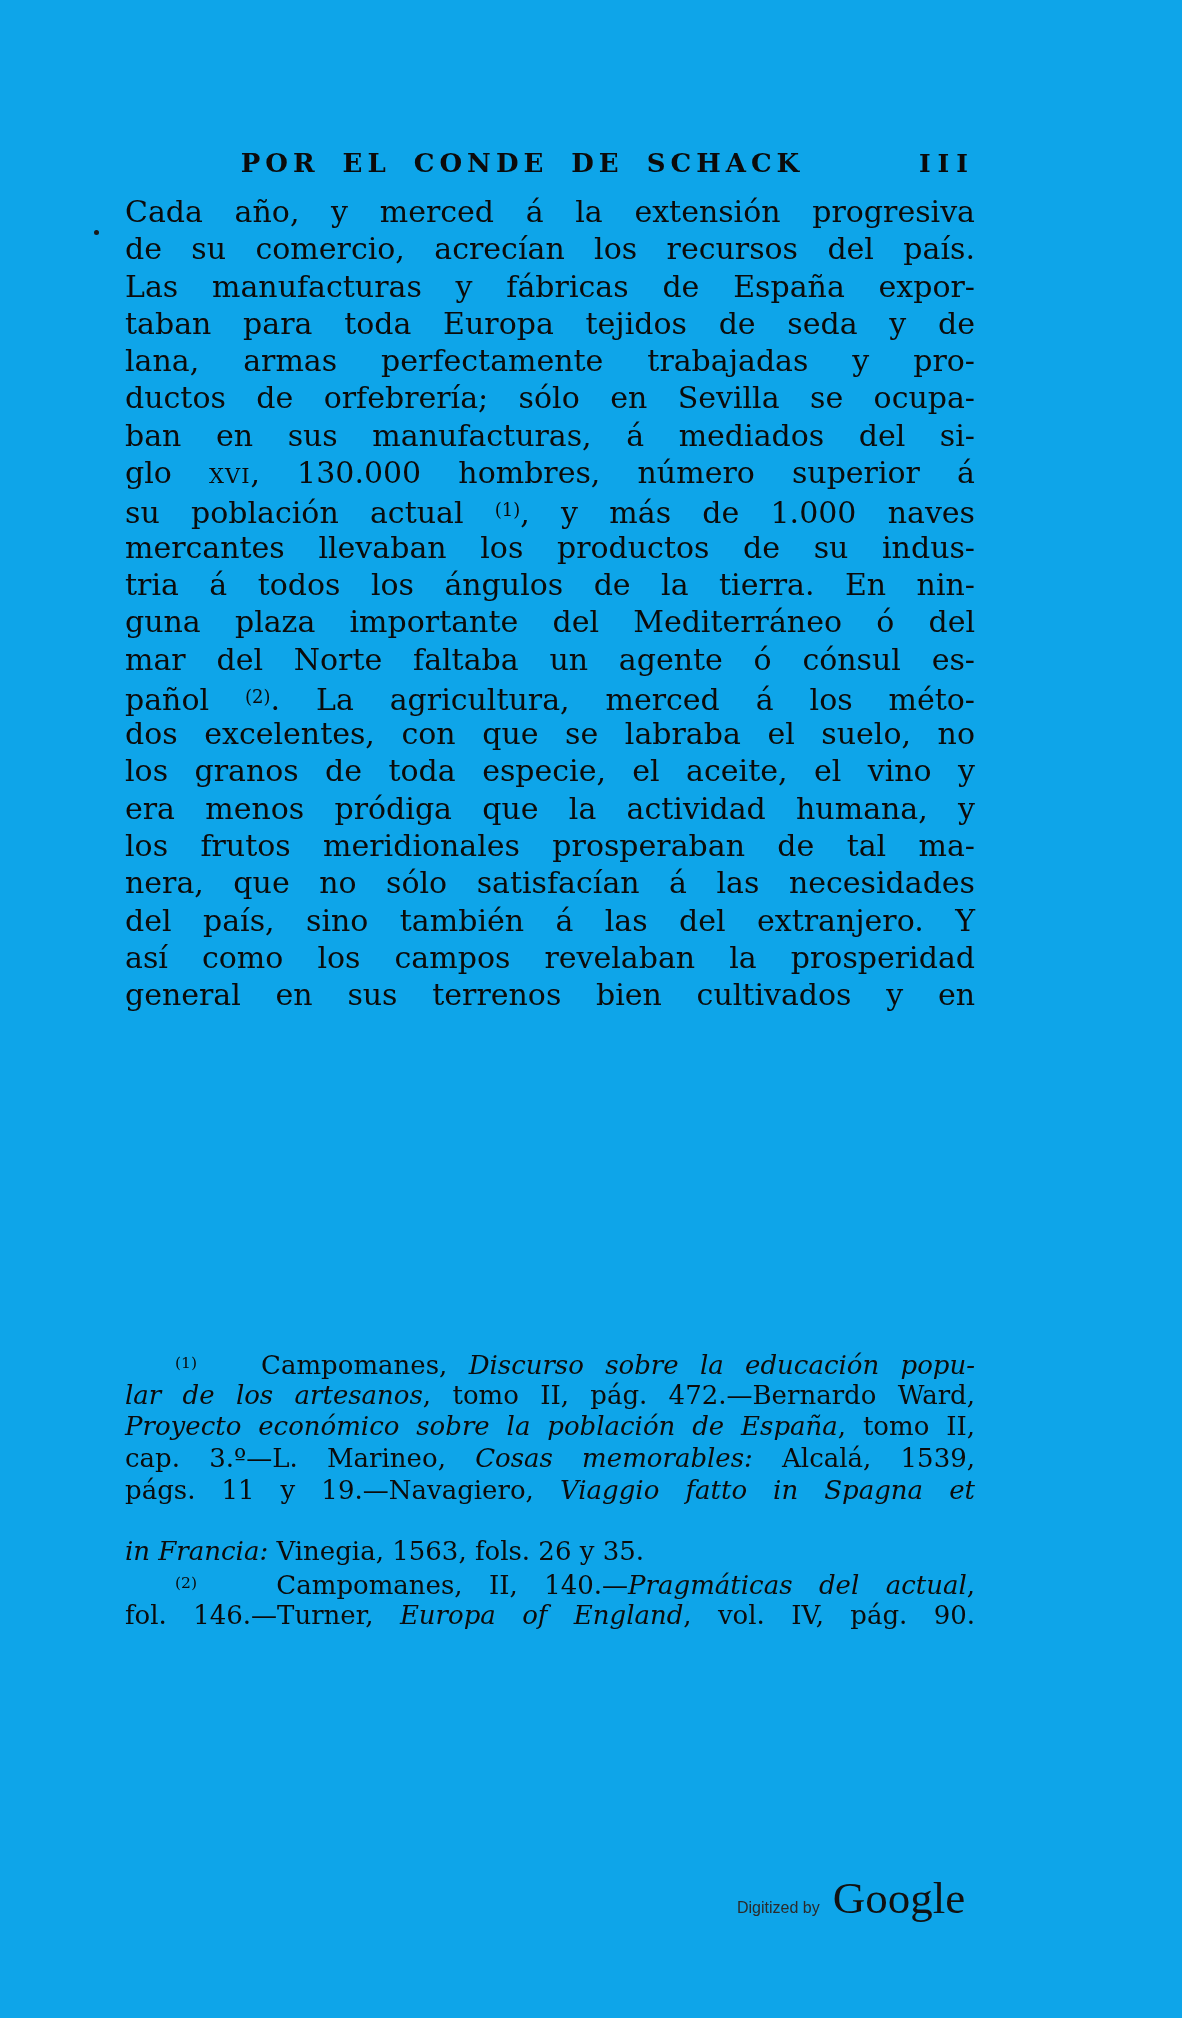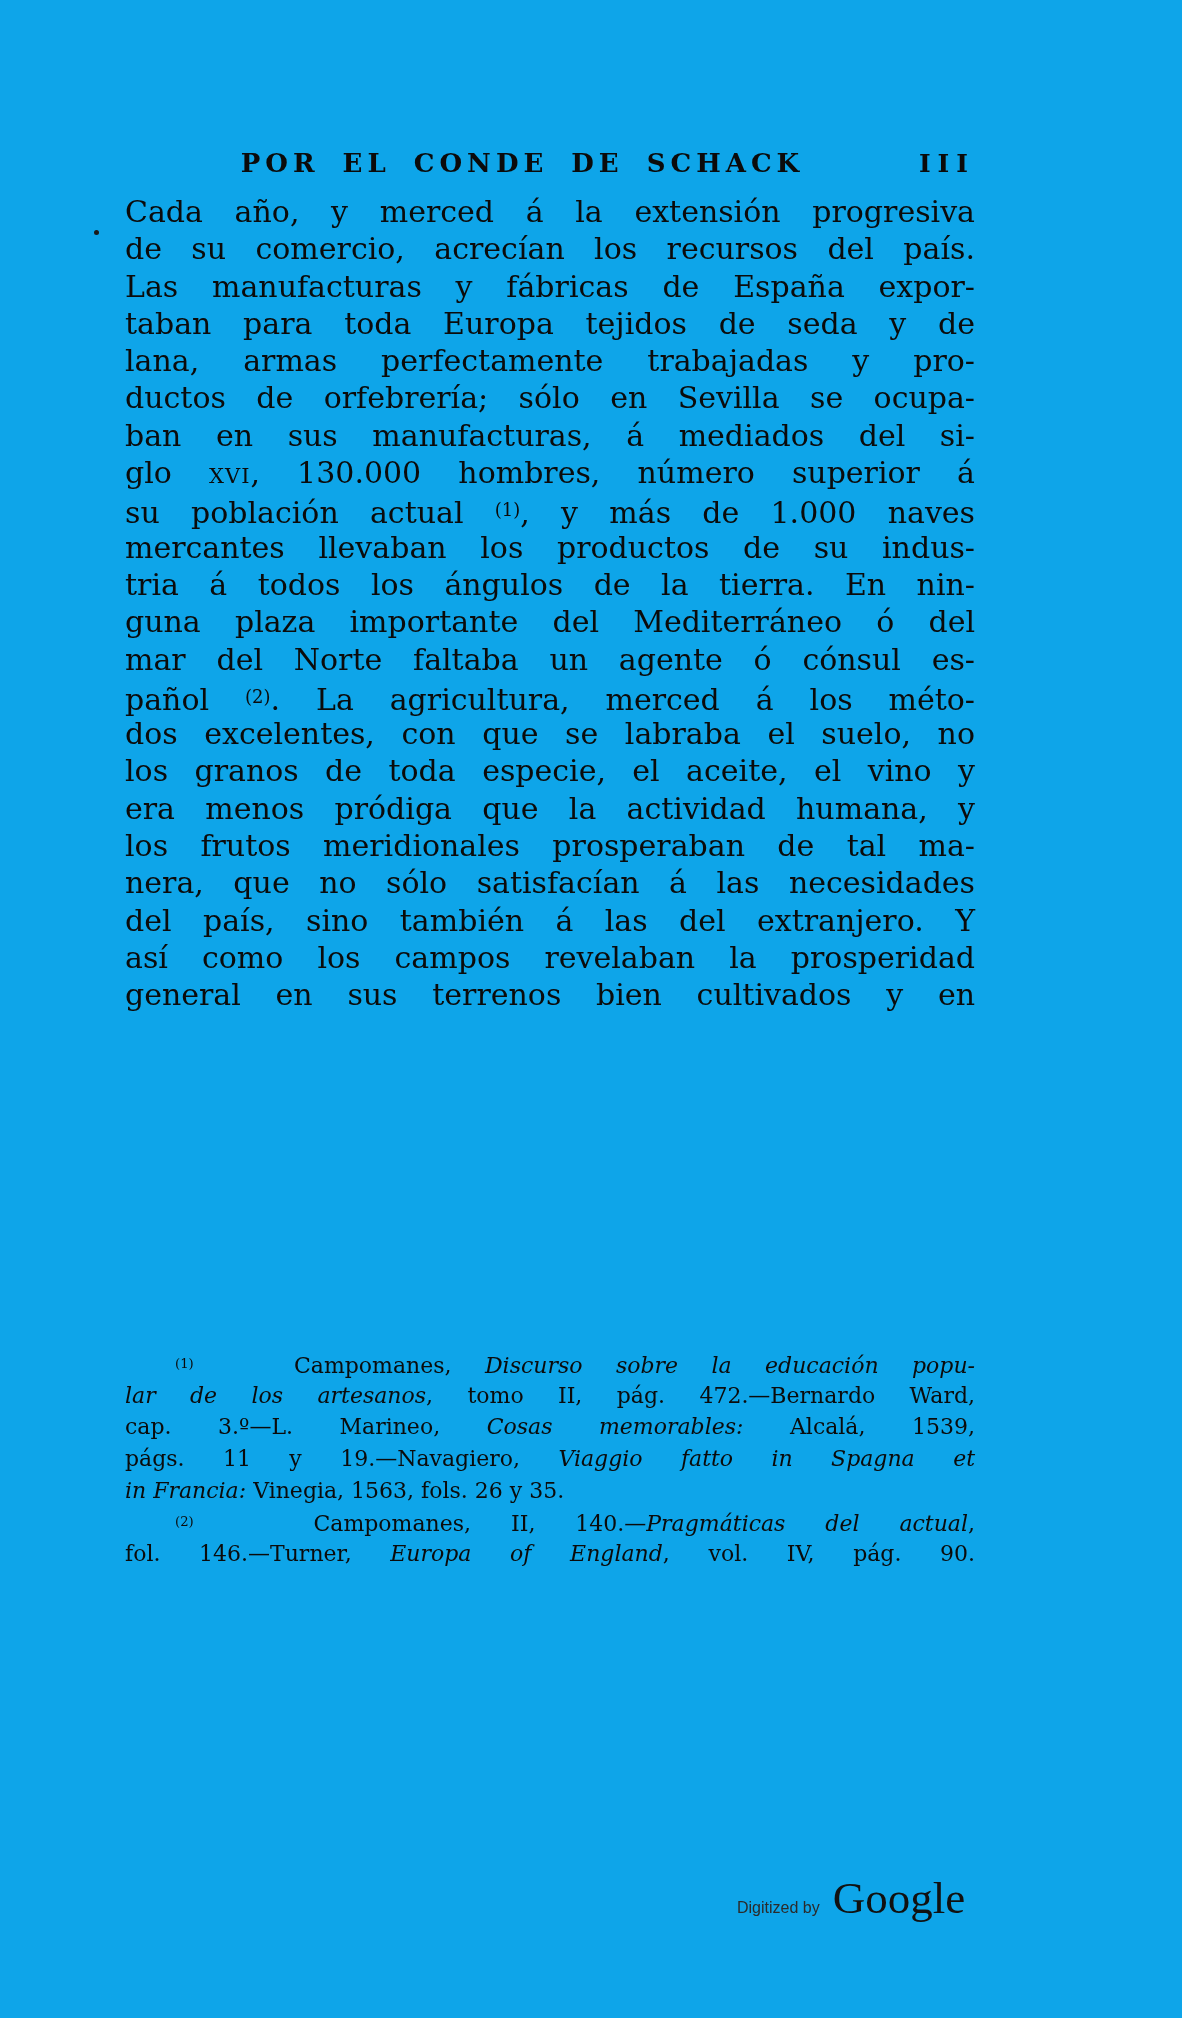--- a/index.html
+++ b/index.html
@@ -53,25 +53,25 @@
   }
   .footnotes {
     position: absolute;
     top: 1348px;
     left: 125px;
     width: 850px;
   }
   .footnotes .line {
     height: 31.7px;
     line-height: 31.7px;
-    font-size: 22px;
+    font-size: 26px;
     text-align: justify;
     text-align-last: justify;
   }
-  .footnotes .line.noj { text-align-last: left; }
+  .footnotes .line.noj { text-align-last: left; margin-top: 30px; }
   .line.indent { text-indent: 50px; }
   .seg.i { font-style: italic; }
   .seg.sc { font-variant: small-caps; letter-spacing: 1px; }
   .seg.m { font-size: 0.60em; vertical-align: 0.38em; letter-spacing: 0; }
   .speck {
     position: absolute;
     left: 94px;
     top: 230px;
     width: 5px;
     height: 5px;
@@ -131,20 +131,21 @@
       <div class="line"><span class="seg r">los frutos meridionales prosperaban de tal ma-</span></div>
       <div class="line"><span class="seg r">nera, que no sólo satisfacían á las necesidades</span></div>
       <div class="line"><span class="seg r">del país, sino también á las del extranjero. Y</span></div>
       <div class="line"><span class="seg r">así como los campos revelaban la prosperidad</span></div>
       <div class="line"><span class="seg r">general en sus terrenos bien cultivados y en</span></div>
     </div>
 
   <div class="footnotes">
       <div class="line indent"><span class="seg m">(1)</span><span class="seg r">&nbsp;&nbsp; Campomanes, </span><span class="seg i">Discurso sobre la educación popu-</span></div>
       <div class="line"><span class="seg i">lar de los artesanos</span><span class="seg r">, tomo II, pág. 472.—Bernardo Ward,</span></div>
+      <div class="line"><span class="seg i">Proyecto económico sobre la población de España</span><span class="seg r">, tomo II,</span></div>
       <div class="line"><span class="seg r">cap. 3.º—L. Marineo, </span><span class="seg i">Cosas memorables:</span><span class="seg r"> Alcalá, 1539,</span></div>
       <div class="line"><span class="seg r">págs. 11 y 19.—Navagiero, </span><span class="seg i">Viaggio fatto in Spagna et</span></div>
       <div class="line noj"><span class="seg i">in Francia:</span><span class="seg r"> Vinegia, 1563, fols. 26 y 35.</span></div>
       <div class="line indent"><span class="seg m">(2)</span><span class="seg r">&nbsp;&nbsp; Campomanes, II, 140.—</span><span class="seg i">Pragmáticas del actual</span><span class="seg r">,</span></div>
       <div class="line"><span class="seg r">fol. 146.—Turner, </span><span class="seg i">Europa of England</span><span class="seg r">, vol. IV, pág. 90.</span></div>
     </div>
 
   <div class="watermark">
     <span class="digitized-by">Digitized by</span>
     <span class="google-logo">Google</span>

